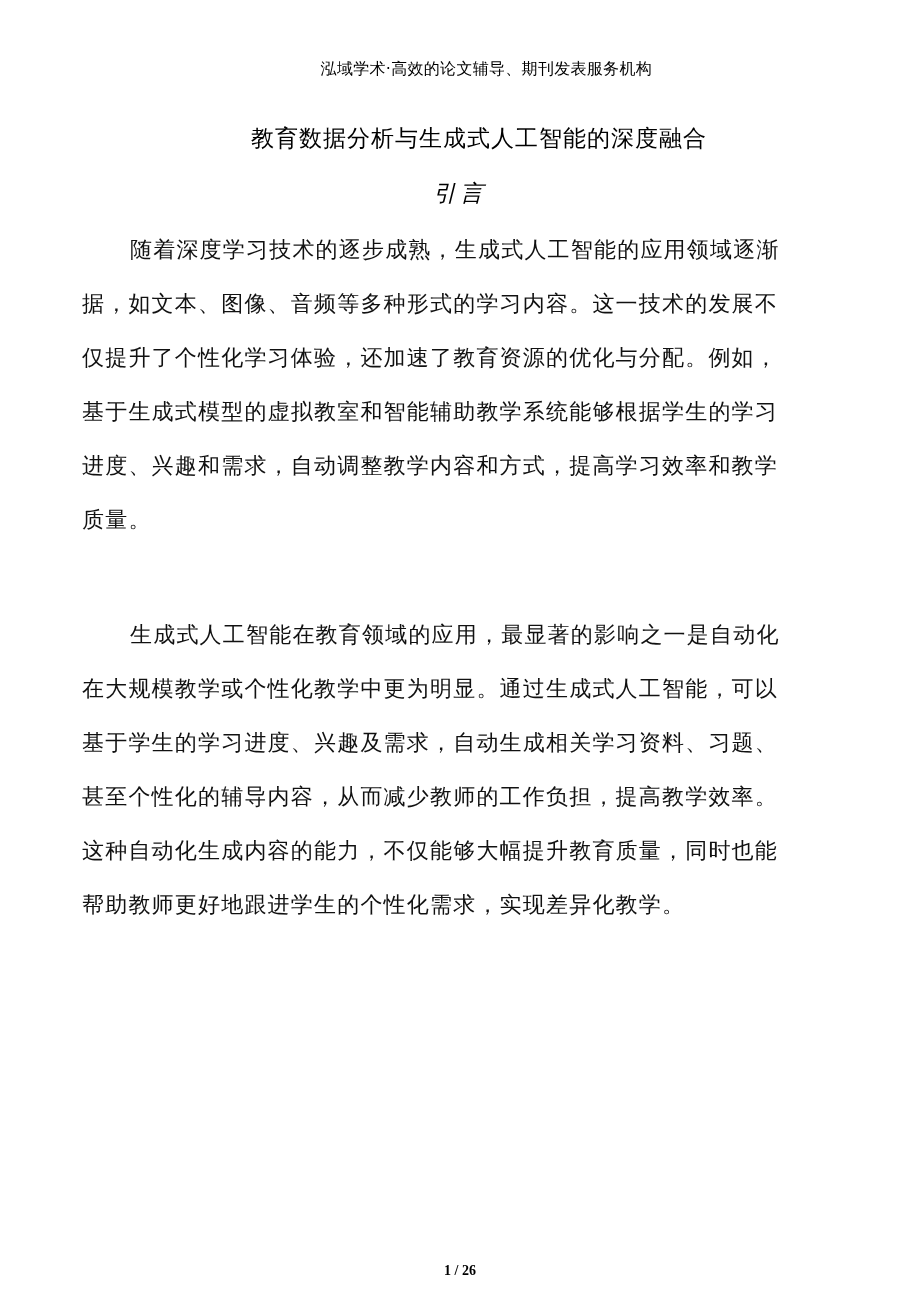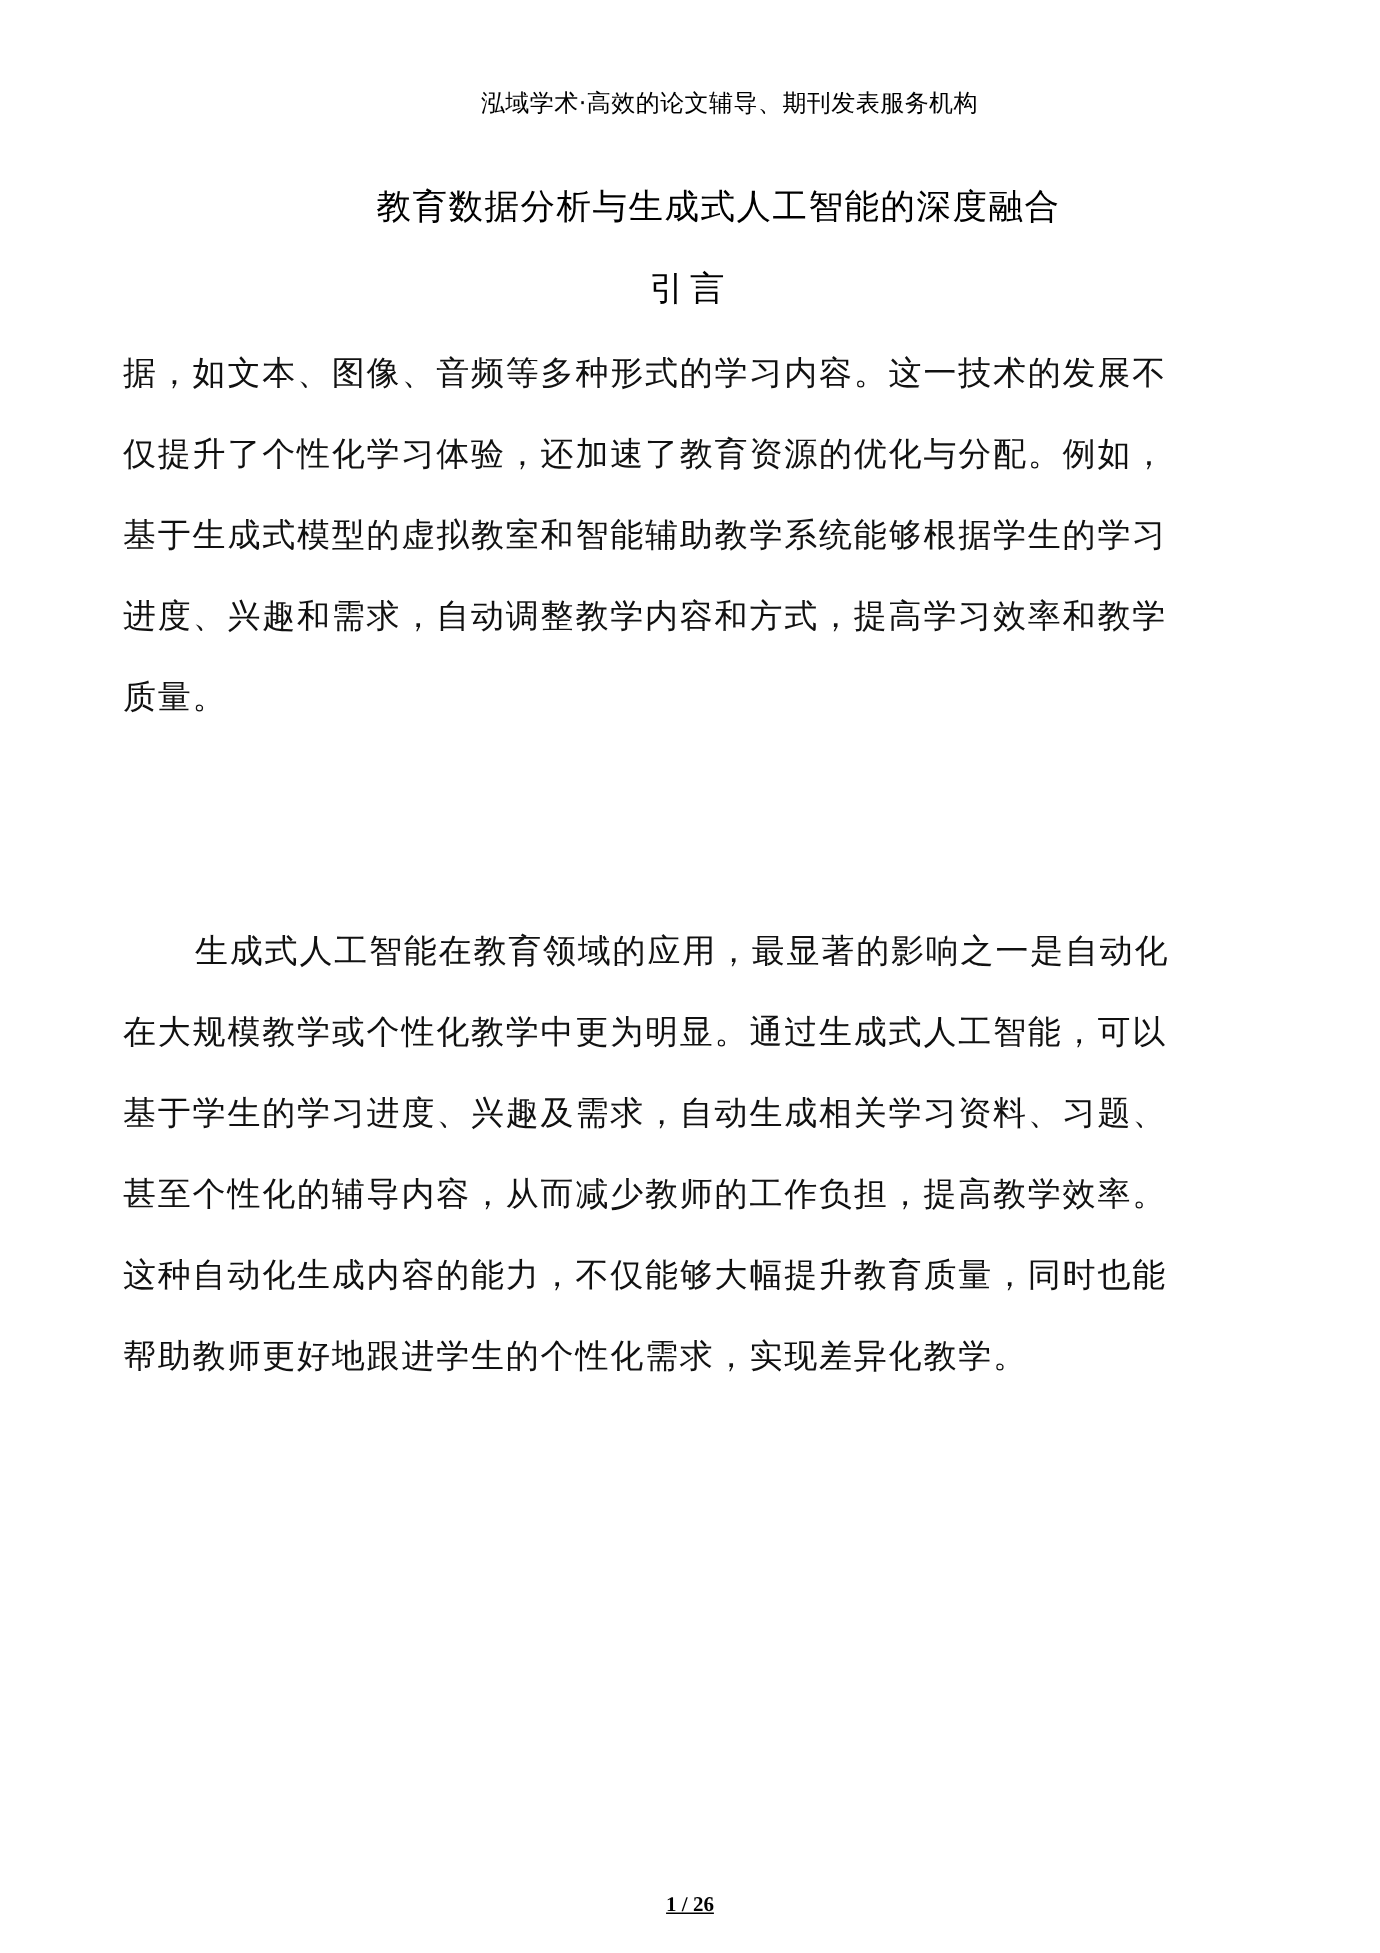--- a/index.html
+++ b/index.html
@@ -44,20 +44,21 @@
     }
     .subtitle {
       position: absolute;
       top: 175px;
       left: 0;
       width: 920px;
       text-align: center;
       font-size: 23px;
       line-height: 36px;
       letter-spacing: 4px;
+      font-style: italic;
     }
     .body-text {
       position: absolute;
       left: 82px;
       width: 780px;
       font-family: "DejaVu Serif", "Liberation Serif", serif;
       font-size: 22px;
       color: #111;
     }
     .line {
@@ -74,35 +75,35 @@
     .footer {
       position: absolute;
       top: 1262px;
       left: 0;
       width: 920px;
       text-align: center;
       font-family: "Liberation Serif", "DejaVu Serif", serif;
       font-weight: bold;
       font-size: 14px;
       line-height: 18px;
-      text-decoration: underline;
     }
   </style>
 </head>
 <body>
 
 <div class="page">
 
   <div class="header">泓域学术·高效的论文辅导、期刊发表服务机构</div>
 
   <h1 class="title" style="margin:0;font-weight:normal;padding-left:19px;">教育数据分析与生成式人工智能的深度融合</h1>
 
   <h2 class="subtitle" style="margin:0;font-weight:normal;">引言</h2>
 
   <div class="body-text" id="para1">
+    <span class="line indent">随着深度学习技术的逐步成熟，生成式人工智能的应用领域逐渐</span>
     <span class="line">据，如文本、图像、音频等多种形式的学习内容。这一技术的发展不</span>
     <span class="line">仅提升了个性化学习体验，还加速了教育资源的优化与分配。例如，</span>
     <span class="line">基于生成式模型的虚拟教室和智能辅助教学系统能够根据学生的学习</span>
     <span class="line">进度、兴趣和需求，自动调整教学内容和方式，提高学习效率和教学</span>
     <span class="line">质量。</span>
   </div>
 
   <div class="body-text" id="para2">
     <span class="line indent">生成式人工智能在教育领域的应用，最显著的影响之一是自动化</span>
     <span class="line">在大规模教学或个性化教学中更为明显。通过生成式人工智能，可以</span>

